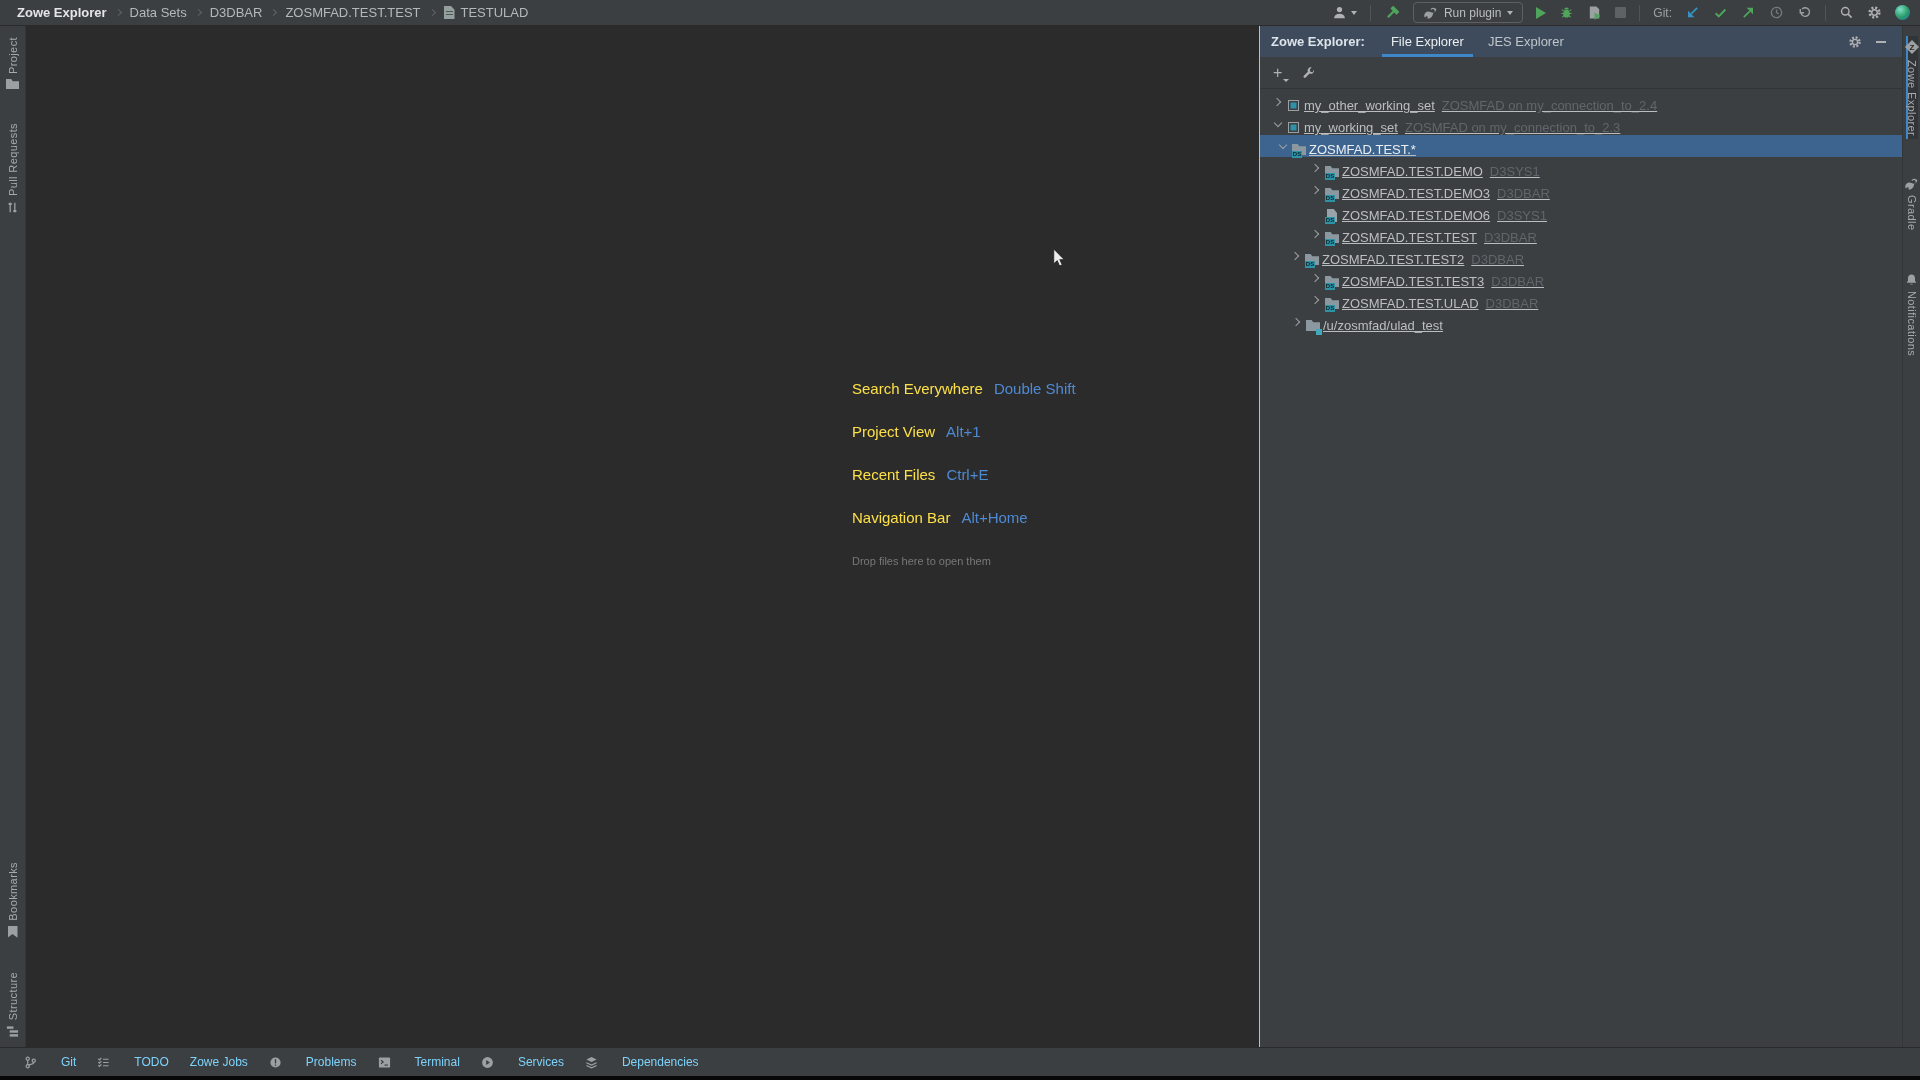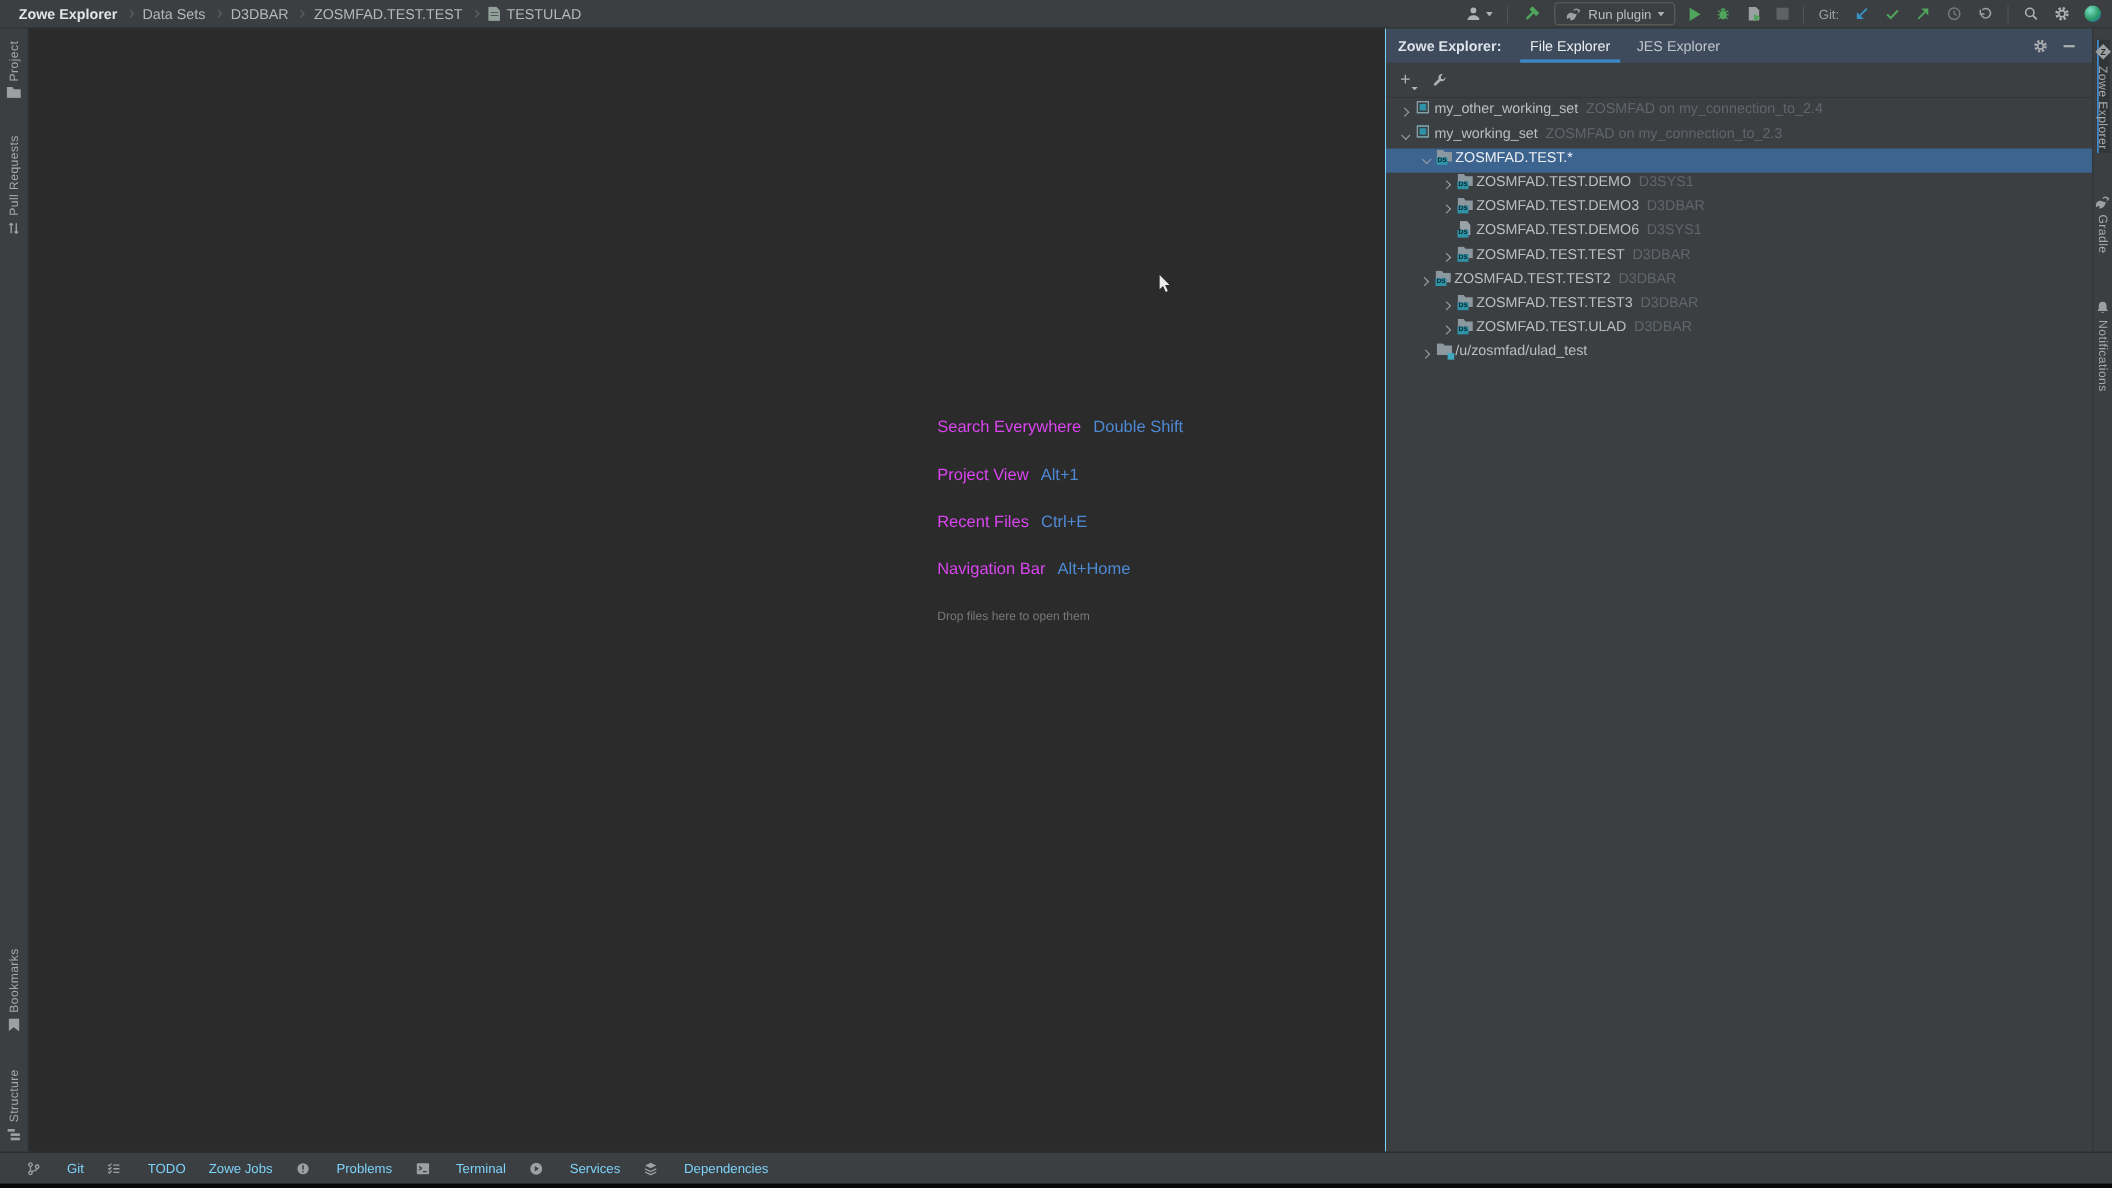--- a/index.html
+++ b/index.html
@@ -51,21 +51,21 @@
   .bookmark-mini { width:10px; height:12px; background:#9DA0A3;
                  clip-path:polygon(0 0,100% 0,100% 100%,50% 68%,0 100%); }
   .zowe-diamond { width:10px; height:10px; background:#9DA0A3; transform:rotate(45deg);
                   display:flex; align-items:center; justify-content:center; margin:3px 0; }
   .zowe-diamond::after { content:"Z"; transform:rotate(-45deg); font-size:8px; font-weight:bold; color:#2B2B2B; }
 
   
   .editor { flex:1; background:var(--editor-bg,#2B2B2B); position:relative; min-width:0; }
   .shortcuts { position:absolute; left:826px; top:341px; }
   .sc-row { height:43px; display:flex; align-items:center; font-size:15px; }
-  .sc-label { color:#d946ef; }
+  .sc-label { color:#fde047; }
   .sc-keys { color:var(--key-blue,#4E8AD4); margin-left:11px; }
   .sc-hint { height:43px; display:flex; align-items:center; font-size:11px; color:#787878; }
   .cursor-arrow { position:absolute; left:1026px; top:222px; }
 
   
   .tool-panel { flex:none; width:643px; background:var(--chrome,#3C3F41); border-left:1px solid #7dd3fc;
                 display:flex; flex-direction:column; }
   .panel-header { height:31px; flex:none; background:var(--header-bg,#3E4B5C); display:flex; align-items:center;
                   padding:0 8px 0 11px; }
   .panel-title { font-size:13px; font-weight:bold; color:#DCE3EA; margin-right:14px; }
@@ -78,21 +78,21 @@
   .minus-bar { width:10px; height:2px; background:#AFB1B3; }
   .panel-toolbar { height:32px; flex:none; display:flex; align-items:center; gap:15px; padding-left:13px;
                    border-bottom:1px solid #323536; }
   .plus-icon { position:relative; color:#AFB1B3; font-size:16px; line-height:16px; cursor:pointer; width:14px; }
   .plus-icon::before { content:"+"; }
   .plus-icon::after { content:""; position:absolute; right:-2px; bottom:-1px; width:0; height:0;
                       border-left:3px solid transparent; border-right:3px solid transparent;
                       border-top:3.5px solid #AFB1B3; }
 
   .tree { flex:1; overflow:hidden; padding-top:2px; font-size:13px; }
-  .tree-row { height:22px; display:flex; align-items:flex-start; white-space:nowrap; cursor:pointer; }
+  .tree-row { height:22px; display:flex; align-items:flex-end; white-space:nowrap; cursor:pointer;text-decoration:underline; }
   .tree-row.selected { background:var(--selection,#3D648F); }
   .tree-row.selected .t-label { color:#ECEFF2; }
   .chev { width:15px; height:22px; display:flex; align-items:center; justify-content:center; flex:none; }
   .chev::before { content:""; width:5px; height:5px; border-right:1.4px solid #9DA0A3;
                   border-bottom:1.4px solid #9DA0A3; transform:rotate(-45deg); margin-left:-2px; }
   .chev.expanded::before { transform:rotate(45deg); margin-left:0; margin-top:-2px; }
   .chev.hidden::before { display:none; }
   .t-label { color:#BCBEC0; margin-left:2px; }
   .t-info { color:#60666C; margin-left:7px; }
 
@@ -328,21 +328,21 @@
     <span class="t-info">ZOSMFAD on my_connection_to_2.4</span>
   </div>
           <div class="tree-row" style="padding-left: 10px;">
     <span class="chev expanded"></span>
     <span class="tree-icon t-working-set-icon">
               <span class="shape"></span>
             </span>
     <span class="t-label">my_working_set</span>
     <span class="t-info">ZOSMFAD on my_connection_to_2.3</span>
   </div>
-          <div class="tree-row selected" style="padding-left: 29px;">
+          <div class="tree-row selected" style="padding-left: 15px;">
     <span class="chev expanded"></span>
     <span class="tree-icon t-dataset-folder-icon">
               <span class="shape"></span>
               <span class="badge">DS</span>
             </span>
     <span class="t-label">ZOSMFAD.TEST.*</span>
 
   </div>
           <div class="tree-row" style="padding-left: 48px;">
     <span class="chev collapsed"></span>

